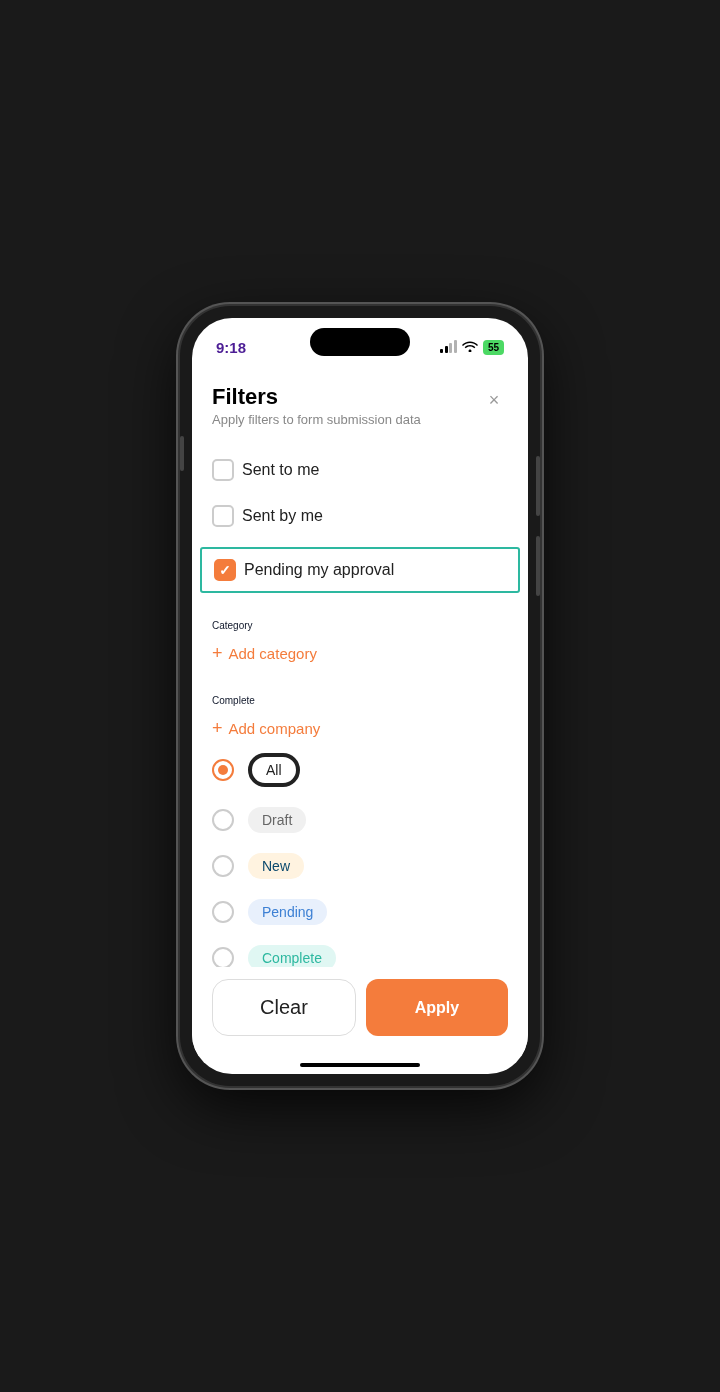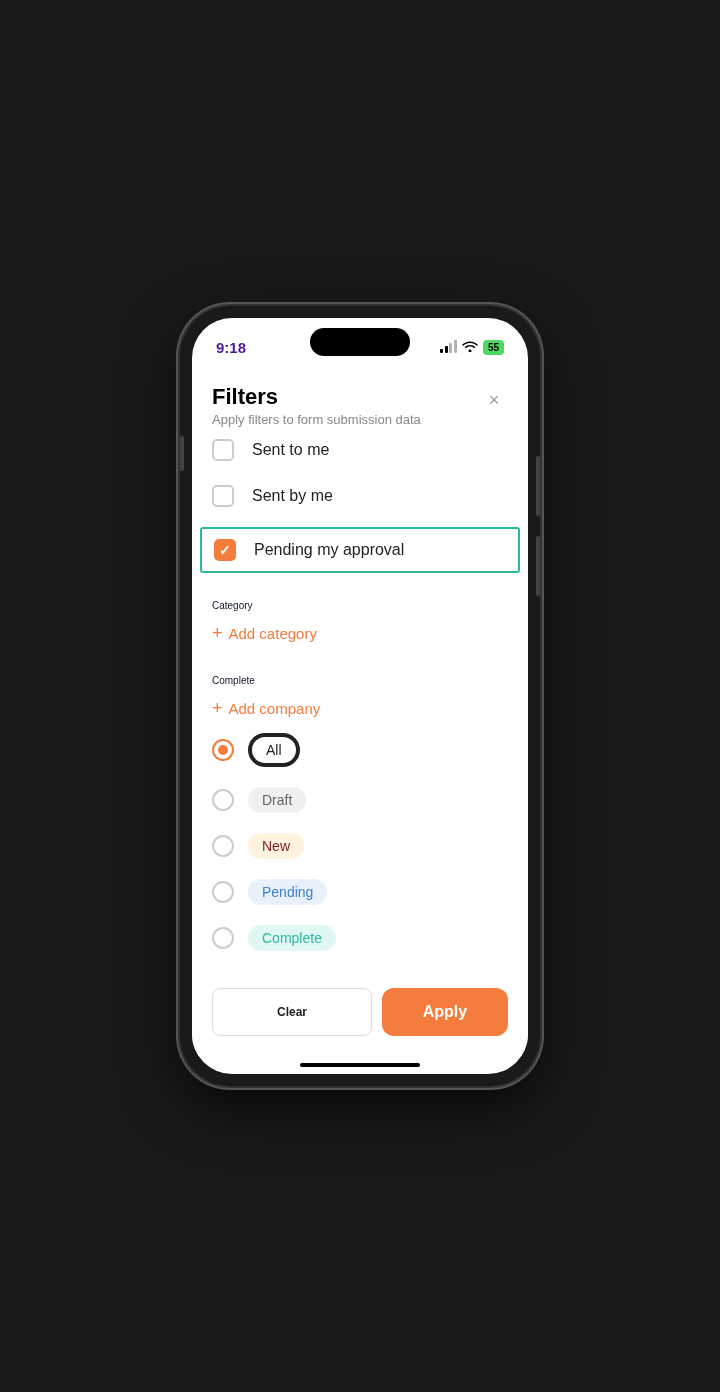--- a/index.html
+++ b/index.html
@@ -103,20 +103,21 @@
       overflow-y: auto;
       padding: 16px 20px 0;
       position: relative;
     }
 
     
     .header {
       display: flex;
       justify-content: space-between;
       align-items: flex-start;
+      margin-bottom: 20px;
     }
 
     .header-text {
       flex: 1;
     }
 
     .filters-title {
       font-size: 22px;
       font-weight: 700;
       color: #000;
@@ -137,21 +138,21 @@
       color: #999;
       font-size: 18px;
       cursor: pointer;
       margin-top: 2px;
     }
 
     
     .checkbox-item {
       display: flex;
       align-items: center;
-      gap: 18px;
+      gap: 8px;
       padding: 12px 0;
     }
 
     .checkbox {
       width: 22px;
       height: 22px;
       border: 2px solid #ccc;
       border-radius: 5px;
       flex-shrink: 0;
       display: flex;
@@ -254,21 +255,21 @@
       background: transparent;
     }
 
     .status-badge.draft {
       color: #666;
       border: none;
       background: #f0f0f0;
     }
 
     .status-badge.new {
-      color: #7f1d1d;
+      color: #0c4a6e;
       border: none;
       background: #fff3e0;
     }
 
     .status-badge.pending {
       color: #3d80d4;
       border: none;
       background: #e8f0fc;
     }
 
@@ -284,31 +285,32 @@
       gap: 10px;
       padding: 12px 20px 20px;
       background: #fff;
       flex-shrink: 0;
     }
 
     .clear-btn {
       flex: 1;
       padding: 16px;
       border: 1.5px solid #ddd;
-      border-radius: 8px;
+      border-radius: 16px;
       background: #fff;
-      font-size: 12px;
-      font-weight: 700;
+      font-size: 20px;
+      font-weight: 400;
       color: #222;
       cursor: pointer;
       text-align: center;
     }
 
     .apply-btn {
       flex: 1;
+      padding: 16px;
       border: none;
       border-radius: 12px;
       background: #f47c3c;
       font-size: 16px;
       font-weight: 600;
       color: #fff;
       cursor: pointer;
       text-align: center;
     }
 

